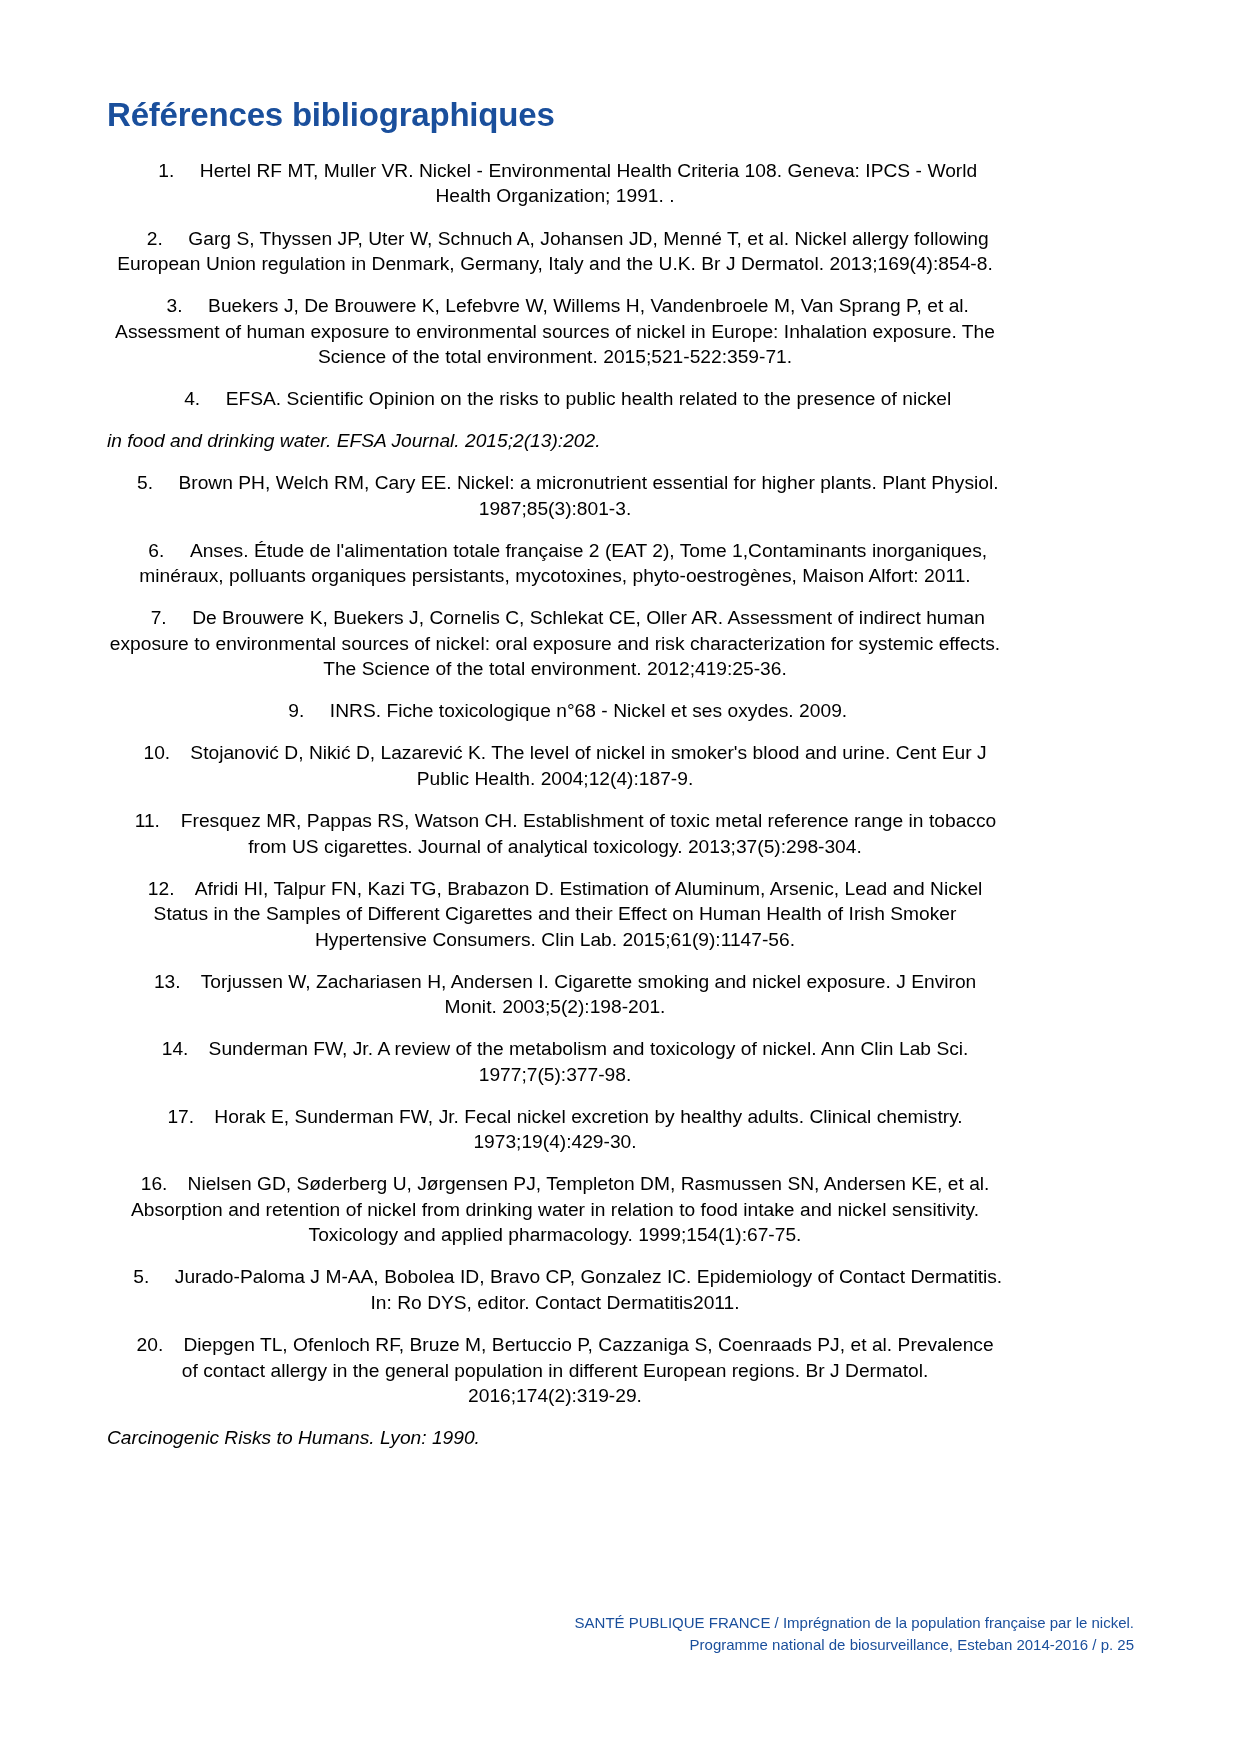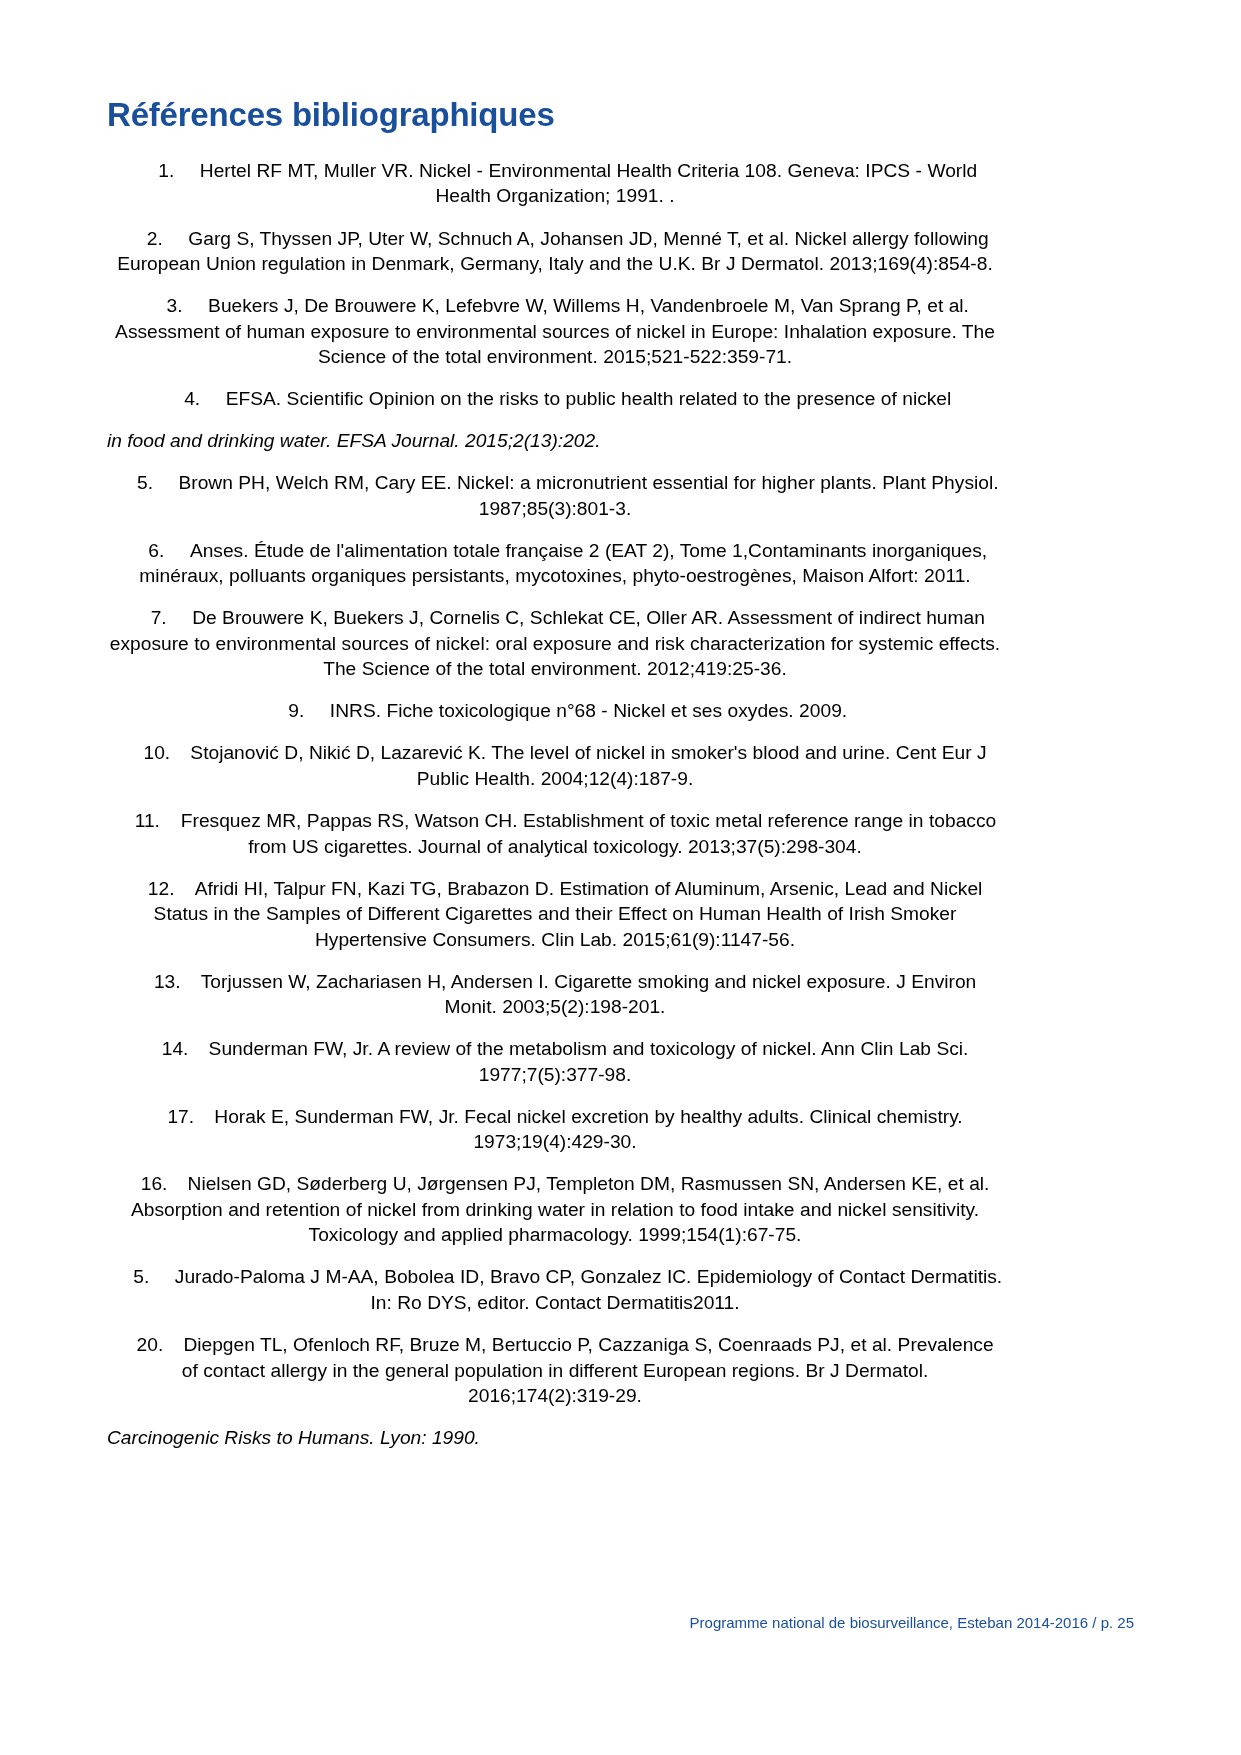--- a/index.html
+++ b/index.html
@@ -150,16 +150,17 @@
       <p class="ref">
         <span class="num">20.</span><span>Diepgen TL, Ofenloch RF, Bruze M, Bertuccio P, Cazzaniga S, Coenraads PJ, et al. Prevalence of contact allergy in the general population in different European regions. Br J Dermatol. 2016;174(2):319-29.</span>
       </p>
 
       <p class="ref-cont">Carcinogenic Risks to Humans. Lyon: 1990.</p>
 
     </div>
   </div>
 
   <div class="footer">
+    <div>SANTÉ PUBLIQUE FRANCE / Imprégnation de la population française par le nickel.</div>
     <div>Programme national de biosurveillance, Esteban 2014-2016 / p. 25</div>
   </div>
 
 </div>
 
 </body></html>

